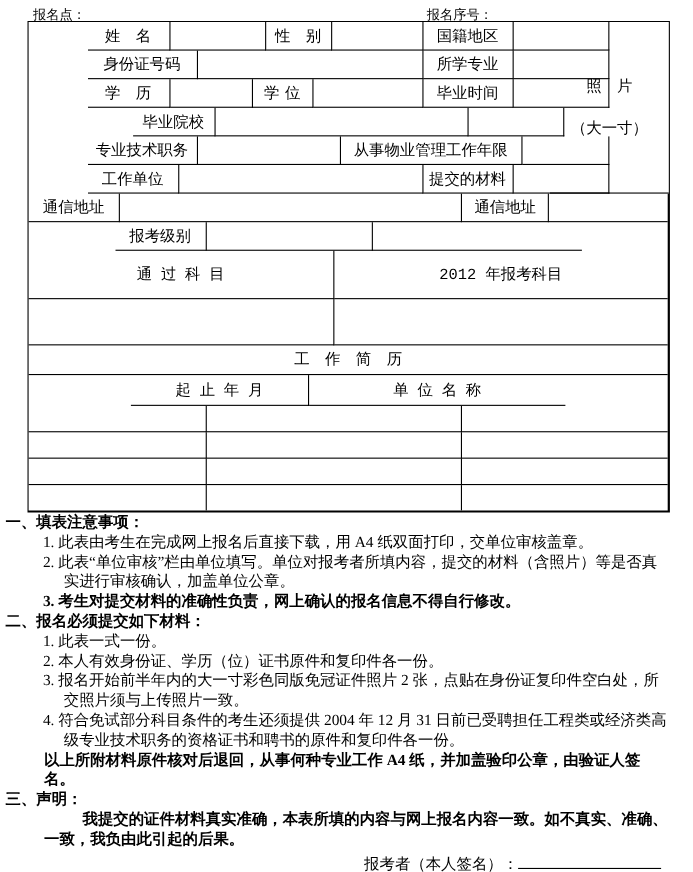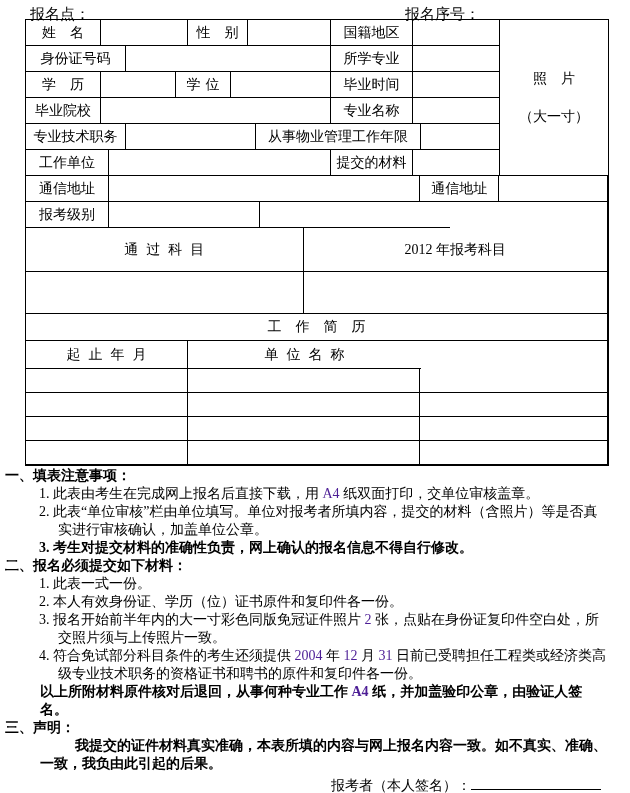--- a/index.html
+++ b/index.html
@@ -2,54 +2,54 @@
 <html><head>
 <meta charset="utf-8">
 <style>
   html,body{margin:0;padding:0;background:#fff;}
   .page{
     position:relative;width:630px;height:793px;background:#fff;color:#000;
     font-family:"Liberation Serif","DejaVu Serif",serif;
     font-size:14px;overflow:hidden;
   }
   
-  .hdr-label{position:absolute;top:5px;font-size:15px;white-space:nowrap;}
+  .hdr-label{position:absolute;top:5px;font-size:12px;white-space:nowrap;}
   .hdr-site{left:30px;}
-  .hdr-serial{left:405px;}
+  .hdr-serial{left:388px;}
 
   
   .ftable{
     position:absolute;left:25px;top:19px;width:584px;box-sizing:border-box;
     border:1px solid #000;border-right-width:2px;border-bottom-width:2px;
   }
-  .frow{display:flex;position:relative;}
+  .frow{display:flex;position:relative;justify-content:center;}
   .cell{
     box-sizing:border-box;display:flex;align-items:center;justify-content:center;
     border-right:1px solid #000;border-bottom:1px solid #000;
     white-space:nowrap;overflow:hidden;font-size:14px;
   }
-  .frow.full > .cell:last-child{border-right:none;}
+  .frow.full > .cell:last-child{border-right:none;font-family:Liberation Mono, monospace;}
   .frow.lastrow > .cell{border-bottom:none;}
   .photo-box{
     position:absolute;left:474px;top:0;width:108px;height:156px;box-sizing:border-box;
     border-bottom:1px solid #000;display:flex;flex-direction:column;
     align-items:center;justify-content:center;gap:20px;background:#fff;
   }
   .ls-lg{letter-spacing:14px;padding-left:14px;}
   .ls-md{letter-spacing:8px;padding-left:8px;}
   .ls-sm{letter-spacing:5px;padding-left:5px;}
 
   
   .notes{position:absolute;left:5px;top:467px;width:604px;line-height:18px;font-size:14px;}
   .b{font-weight:bold;}
   .sec-title{margin:0;}
   .item{margin-left:34px;padding-left:19px;text-indent:-19px;}
   .plain-note{margin-left:35px;}
   .decl{margin-left:35px;text-indent:35px;}
-  .num{color:#4c1d95;margin-top:44px;}
+  .num{color:#000000;margin-top:44px;}
   .sig-row{text-align:right;padding-right:8px;margin-top:2px;}
   .sig-line{display:inline-block;width:130px;border-bottom:1px solid #000;height:14px;vertical-align:baseline;}
   .date-row{text-align:right;padding-right:32px;}
 </style>
 </head>
 <body>
 
 <div class="page">
 
   <span class="hdr-label hdr-site">报名点：</span>
@@ -91,21 +91,20 @@
           <span class="ls-sm">学位</span>
         </div>
       <div class="cell" style="width:100px"></div>
       <div class="cell" style="width:82px">毕业时间</div>
       <div class="cell" style="width:87px"></div>
     </div>
 
     <div class="frow" style="height:26px">
       <div class="cell" style="width:75px">毕业院校</div>
       <div class="cell" style="width:230px"></div>
-      <div class="cell" style="width:82px">专业名称</div>
       <div class="cell" style="width:87px"></div>
     </div>
 
     <div class="frow" style="height:26px">
       <div class="cell" style="width:100px">专业技术职务</div>
       <div class="cell" style="width:130px"></div>
       <div class="cell" style="width:165px">从事物业管理工作年限</div>
       <div class="cell" style="width:79px"></div>
     </div>
 

